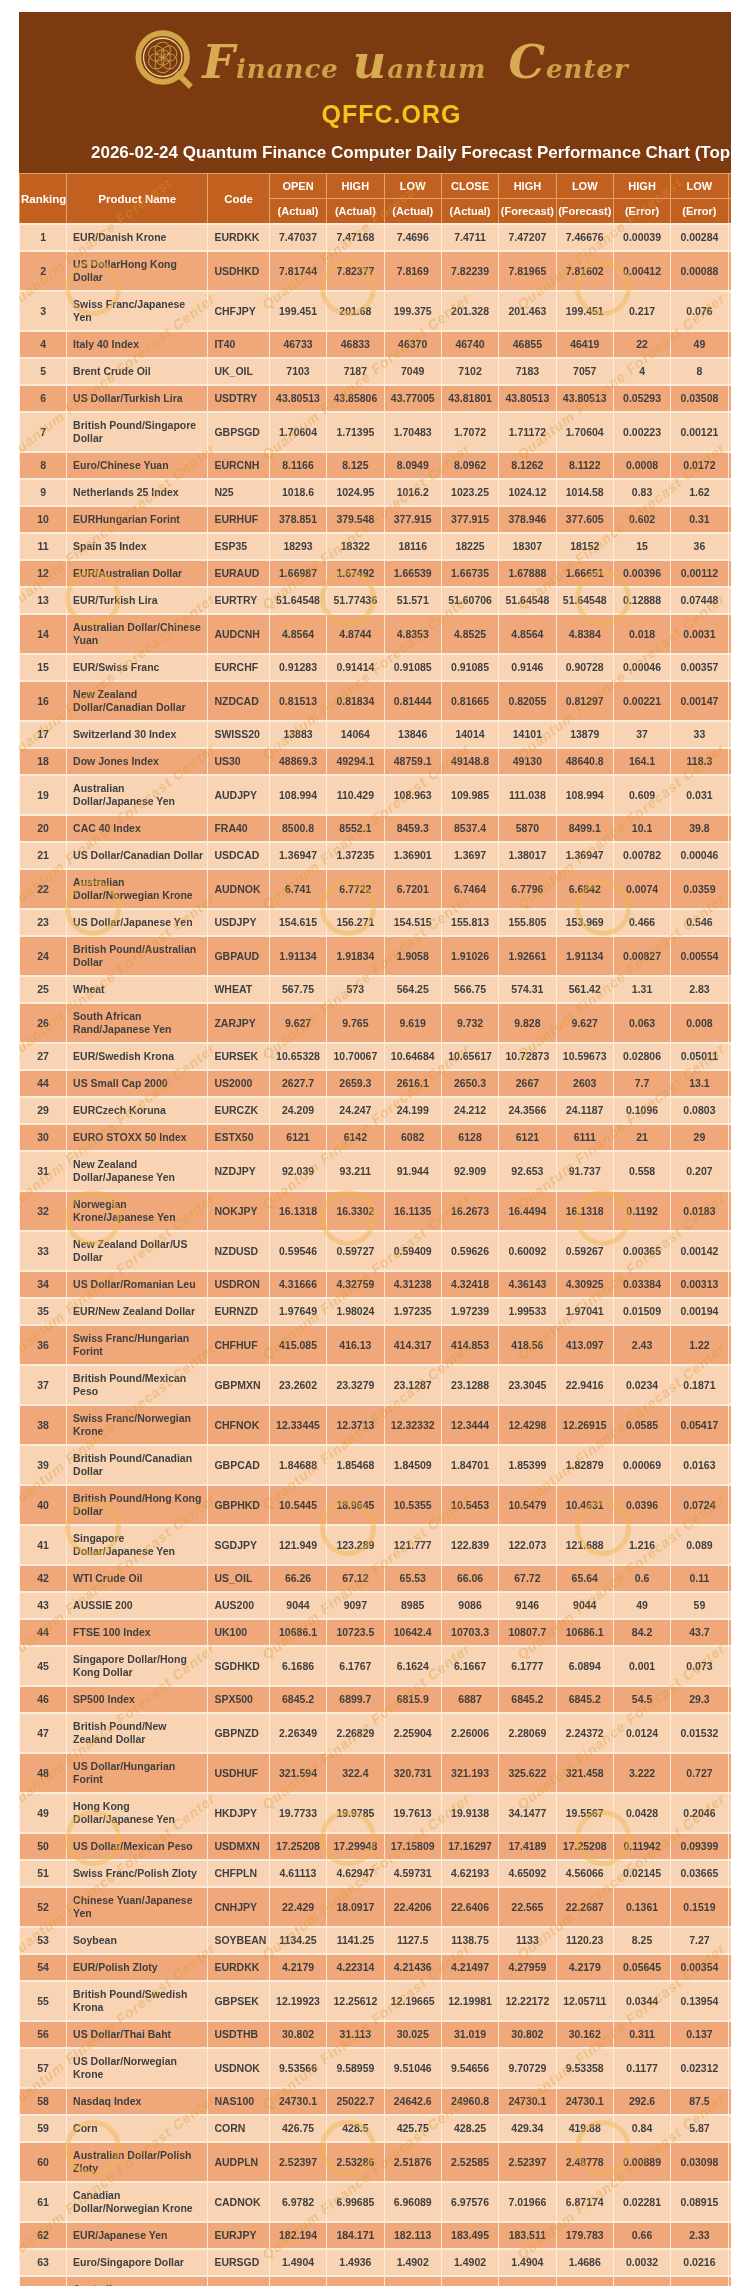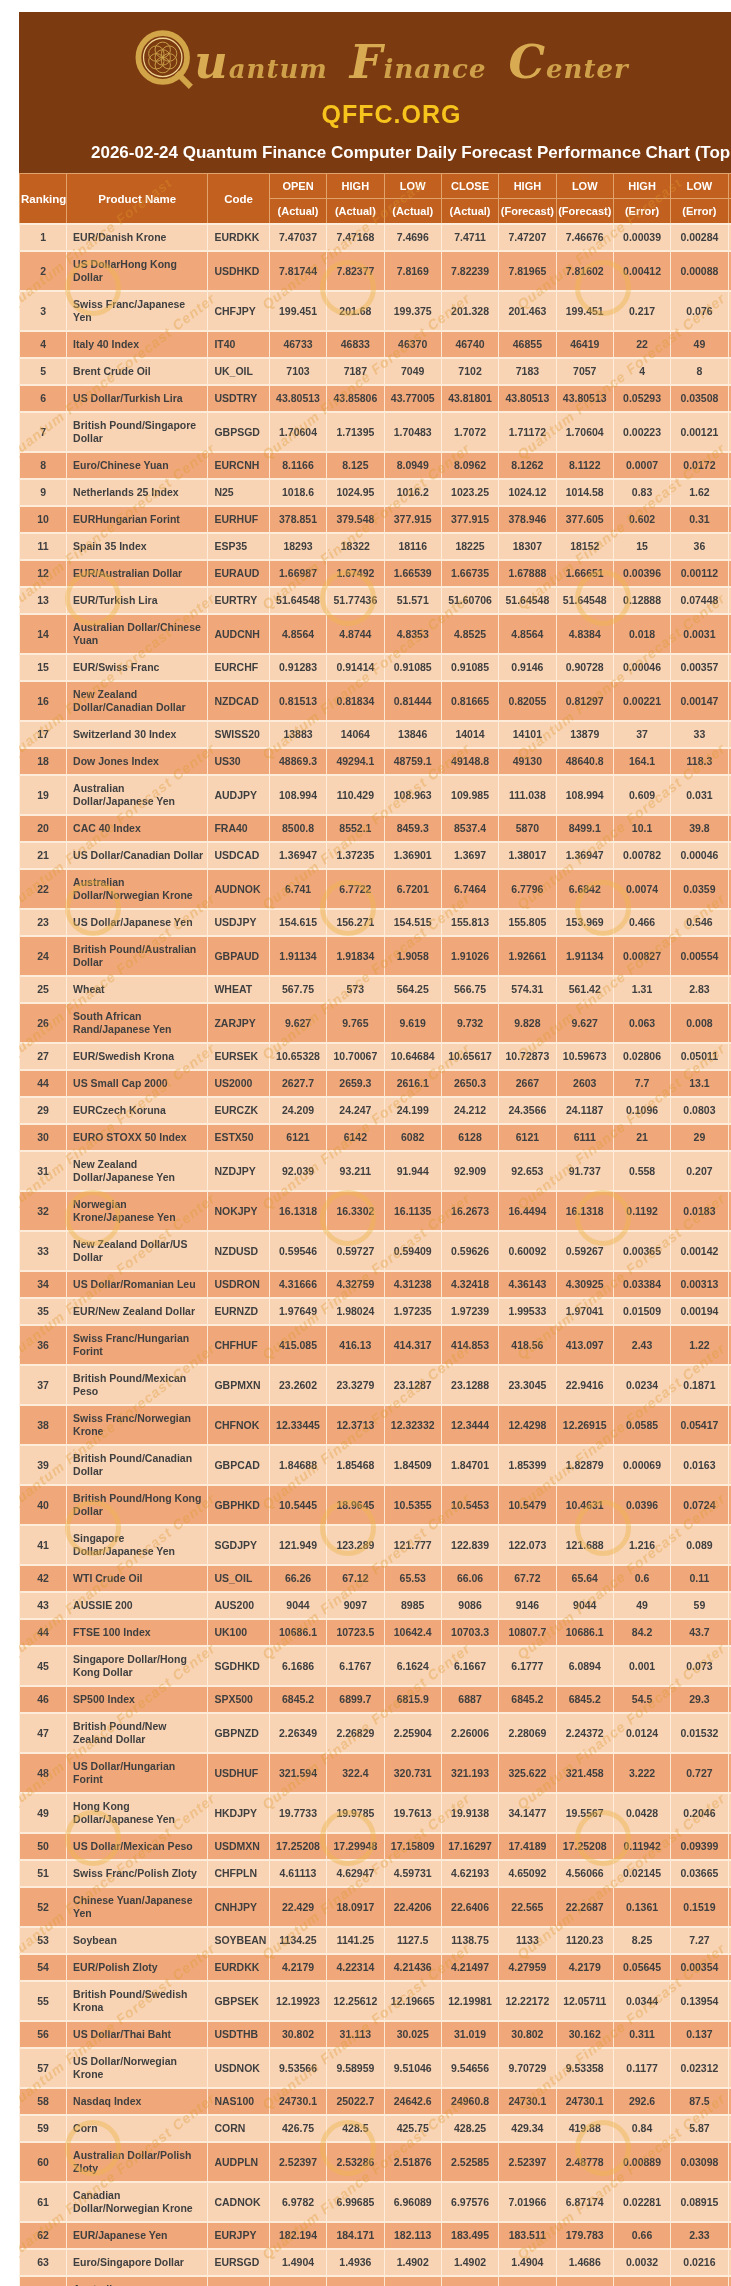--- a/index.html
+++ b/index.html
@@ -79,22 +79,22 @@
             <circle cx="48" cy="34" r="12"></circle>
             <circle cx="48" cy="58" r="12"></circle>
             <circle cx="38" cy="40" r="12"></circle>
             <circle cx="58" cy="40" r="12"></circle>
             <circle cx="38" cy="52" r="12"></circle>
             <circle cx="58" cy="52" r="12"></circle>
           </g>
           <line x1="70" y1="70" x2="92" y2="92" stroke="#d2a548" stroke-width="9"></line>
         </svg>
       </span>
+      <span class="logo-word">Finance</span>
       <span class="logo-word norest">uantum</span>
-      <span class="logo-word">Finance</span>
       <span class="logo-word">Center</span>
     </div>
     <div class="qffc">QFFC.ORG</div>
     <div class="title-bar">2026-02-24  Quantum Finance Computer Daily Forecast Performance Chart  (Top 1</div>
   </div>
 
   <table>
     <colgroup>
       <col class="c-rank">
         <col class="c-name">
@@ -238,21 +238,21 @@
         <tr class="dark">
           <td>8</td>
           <td class="left">Euro/Chinese Yuan</td>
           <td class="left">EURCNH</td>
           <td>8.1166</td>
           <td>8.125</td>
           <td>8.0949</td>
           <td>8.0962</td>
           <td>8.1262</td>
           <td>8.1122</td>
-          <td>0.0007</td>
+          <td>0.0008</td>
           <td>0.0172</td>
           <td class="partial">0</td>
         </tr>
         <tr class="light">
           <td>9</td>
           <td class="left">Netherlands 25 Index</td>
           <td class="left">N25</td>
           <td>1018.6</td>
           <td>1024.95</td>
           <td>1016.2</td>

